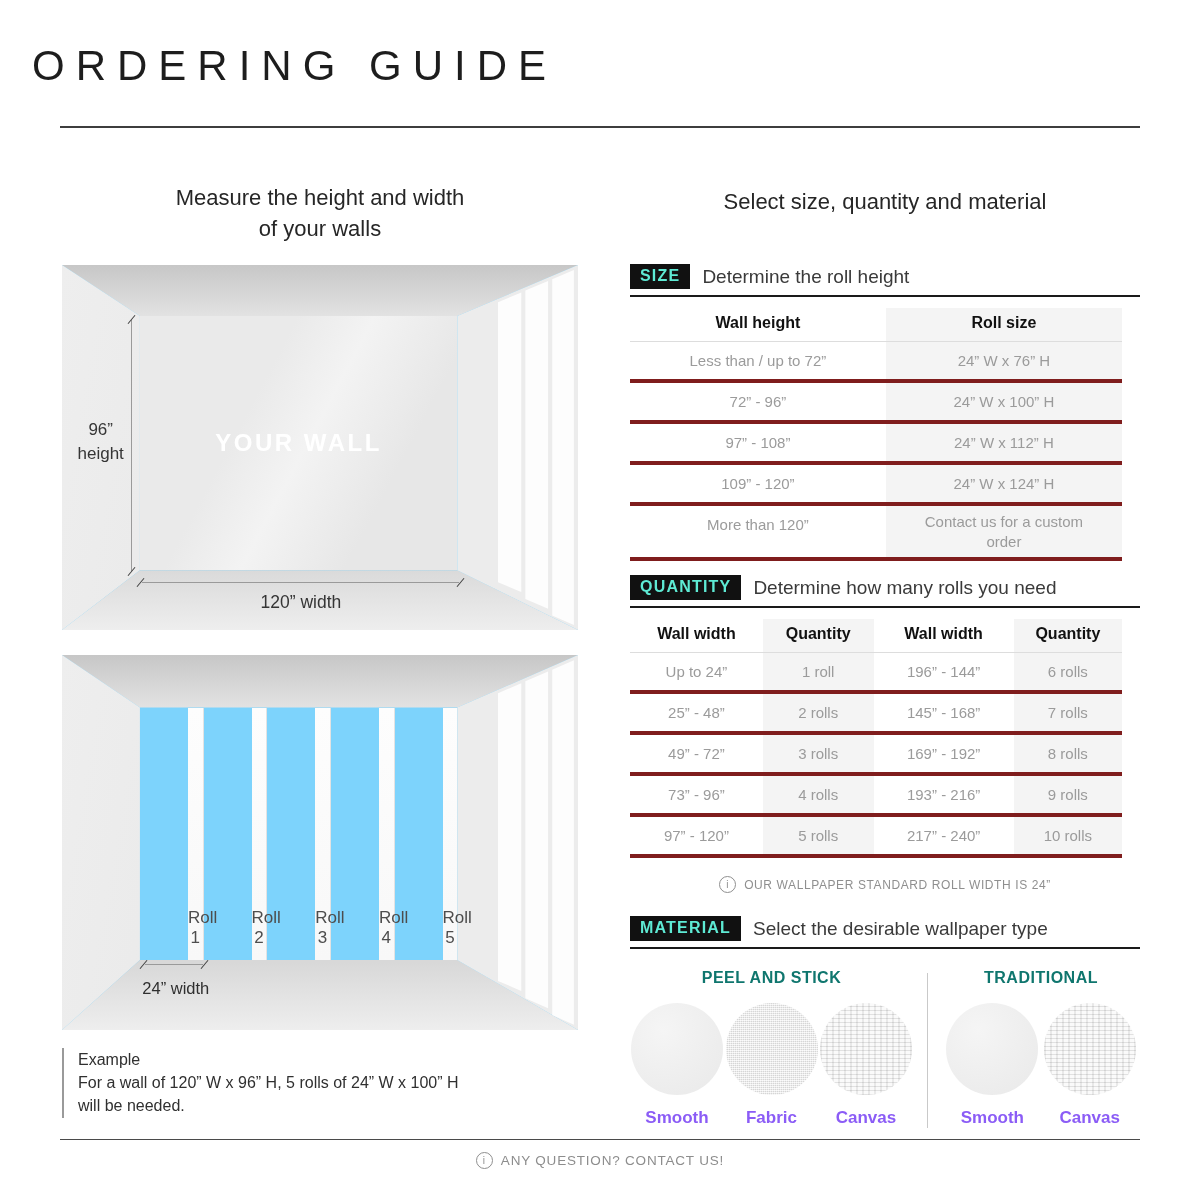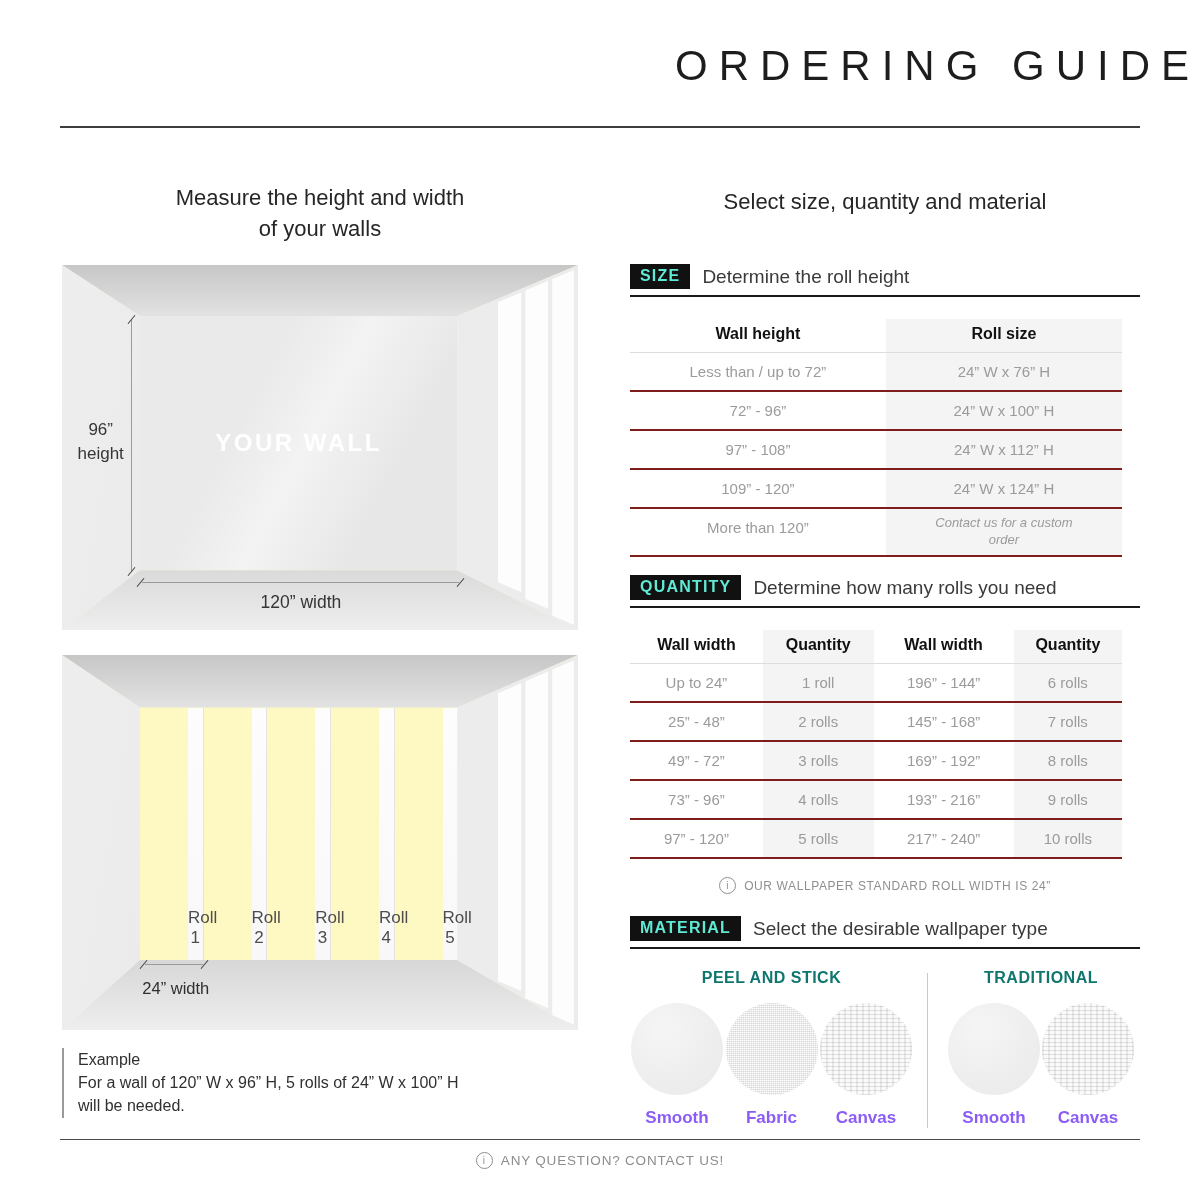--- a/index.html
+++ b/index.html
@@ -1,32 +1,32 @@
 <!DOCTYPE html>
 <html><head>
 <meta charset="utf-8">
 <style>
   html,body{margin:0;padding:0;background:#ffffff;}
   body{font-family:"Liberation Sans", sans-serif;}
   #page{position:relative;width:1200px;height:1200px;background:#fff;overflow:hidden;}
 
   
-  .page-title{position:absolute;top:42px;left:0;right:0;text-align:right;
-    font-size:42px;letter-spacing:11px;font-weight:500;color:#1d1d1d;}
+  .page-title{position:absolute;top:42px;left:0;right:0;text-align:left;
+    font-size:42px;letter-spacing:11px;font-weight:500;color:#1d1d1d;padding-left:32px;}
   .rule{position:absolute;left:60px;right:60px;border-top:2px solid #3d3d3d;}
   #rule-top{top:126px;}
   #rule-bottom{top:1139px;border-top-width:1px;border-top-color:#4a4a4a;}
 
   
   .col-heading{position:absolute;text-align:center;font-size:22px;color:#262626;line-height:1.42;font-weight:400;}
   #left-heading{top:182px;left:60px;width:520px;}
   #right-heading{top:186px;left:630px;width:510px;}
 
   
-  .room{position:absolute;left:62px;width:516px;overflow:hidden;background:#fef9c3;
+  .room{position:absolute;left:62px;width:516px;overflow:hidden;background:#7dd3fc;
     --wl:15.1%;--wr:76.6%;--wt:14%;--wb:83.6%;}
   #room1{top:265px;height:365px;}
   #room2{top:655px;height:375px;--wb:81.3%;}
   .layer{position:absolute;inset:0;}
   .ceiling{background:linear-gradient(to bottom,#c7c7c7,#e4e4e4 15%);
     clip-path:polygon(0 0,100% 0,var(--wr) var(--wt),var(--wl) var(--wt));}
   .leftwall{background:linear-gradient(100deg,#eeeeee,#e0e0e0);
     clip-path:polygon(0 0,var(--wl) var(--wt),var(--wl) var(--wb),0 100%);}
   .floor{background:linear-gradient(to bottom,#d8d8d8 82%,#eeeeee);
     clip-path:polygon(var(--wl) var(--wb),var(--wr) var(--wb),100% 100%,0 100%);}
@@ -76,43 +76,43 @@
   .section{position:absolute;left:630px;width:510px;}
   #size-section{top:264px;}
   #quantity-section{top:575px;}
   #material-section{top:916px;}
   .section-head{display:flex;align-items:center;gap:12px;border-bottom:2px solid #1a1a1a;
     padding-bottom:6px;}
   .badge{background:#111111;color:#5eead4;font-size:16px;font-weight:700;
     letter-spacing:1.2px;padding:3px 10px 4px;}
   .section-title{font-size:19px;color:#3a3a3a;}
 
-  .dtable{width:492px;margin-top:22px;}
+  .dtable{width:492px;margin-top:11px;}
   .t-row{display:grid;}
   .size-cols{grid-template-columns:52% 48%;}
   .qty-cols{grid-template-columns:27% 22.5% 28.5% 22%;}
   .t-cell{text-align:center;padding:10px 0;font-size:15px;color:#9b9b9b;
-    border-bottom:2px solid #7f1d1d;}
+    border-bottom:4px solid #7f1d1d;}
   .t-head .t-cell{font-size:16px;color:#111111;font-weight:700;padding:6px 0 9px;
     border-bottom:1px solid #dddddd;}
   .gray{background:#f4f4f4;}
-  .t-cell.small{font-size:13px;line-height:1.3;padding:6px 0;font-style:italic;}
+  .t-cell.small{font-size:15px;line-height:1.3;padding:6px 0;}
   .t-cell.small span{display:block;max-width:170px;margin:0 auto;}
 
   .note-row{margin-top:18px;display:flex;justify-content:center;align-items:center;gap:8px;
     color:#8f8f8f;font-size:12px;letter-spacing:0.6px;}
   .info-icon{width:15px;height:15px;border:1px solid #8f8f8f;border-radius:50%;
     display:inline-flex;align-items:center;justify-content:center;font-size:10px;
     color:#8f8f8f;flex:0 0 auto;}
 
   
   .mat-row{display:flex;margin-top:20px;}
   .mat-group{display:flex;flex-direction:column;}
   #group-peel{flex:0 0 283px;}
-  #group-trad{flex:1;align-items:center;}
+  #group-trad{flex:1;}
   .mat-divider{width:1px;background:#c9c9c9;margin:4px 14px 0;}
   .mat-title{text-align:center;font-weight:700;font-size:16px;letter-spacing:0.5px;color:#0f766e;}
   .swatches{display:flex;justify-content:space-between;margin-top:16px;}
   #group-trad .swatches{justify-content:space-evenly;}
   .swatch{text-align:center;width:94px;}
   .circle{width:92px;height:92px;border-radius:50%;margin:0 auto;}
   .tex-smooth{background:radial-gradient(circle at 35% 30%,#f5f5f5,#ededed 65%,#e9e9e9);}
   .tex-fabric{background-color:#eeeeee;background-image:
     repeating-linear-gradient(0deg,rgba(255,255,255,.55) 0 1px,rgba(0,0,0,.05) 1px 2px),
     repeating-linear-gradient(90deg,rgba(255,255,255,.55) 0 1px,rgba(0,0,0,.05) 1px 2px);}

